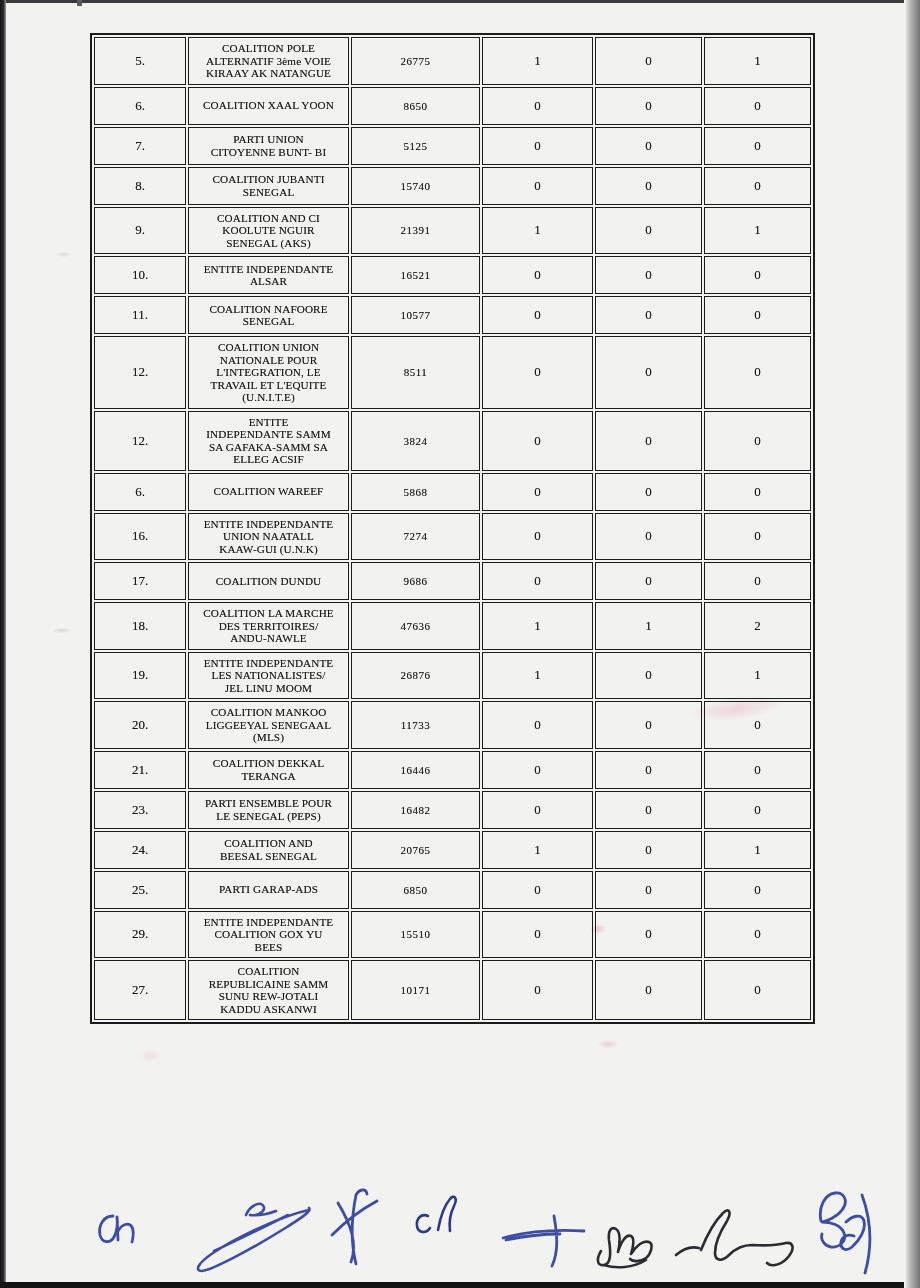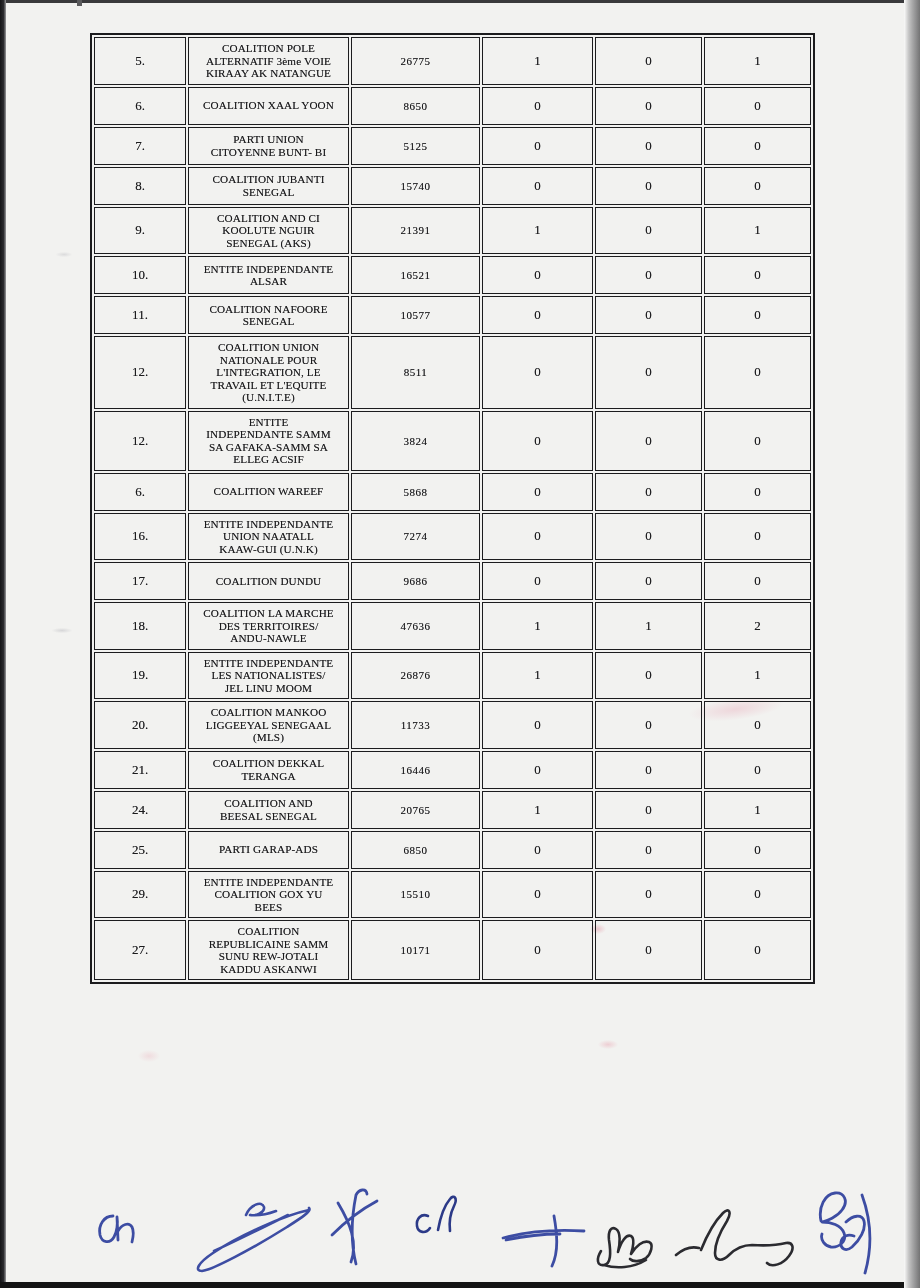--- a/index.html
+++ b/index.html
@@ -257,20 +257,29 @@
       <td class="c-num">21.</td>
       <td class="c-name">COALITION DEKKAL
 TERANGA</td>
       <td class="c-votes">16446</td>
       <td class="c-seat">0</td>
       <td class="c-seat">0</td>
       <td class="c-seat">0</td>
     </tr>
 
 
+    <tr>
+      <td class="c-num">23.</td>
+      <td class="c-name">PARTI ENSEMBLE POUR
+LE SENEGAL (PEPS)</td>
+      <td class="c-votes">16482</td>
+      <td class="c-seat">0</td>
+      <td class="c-seat">0</td>
+      <td class="c-seat">0</td>
+    </tr>
 
     <tr>
       <td class="c-num">24.</td>
       <td class="c-name">COALITION AND
 BEESAL SENEGAL</td>
       <td class="c-votes">20765</td>
       <td class="c-seat">1</td>
       <td class="c-seat">0</td>
       <td class="c-seat">1</td>
     </tr>

